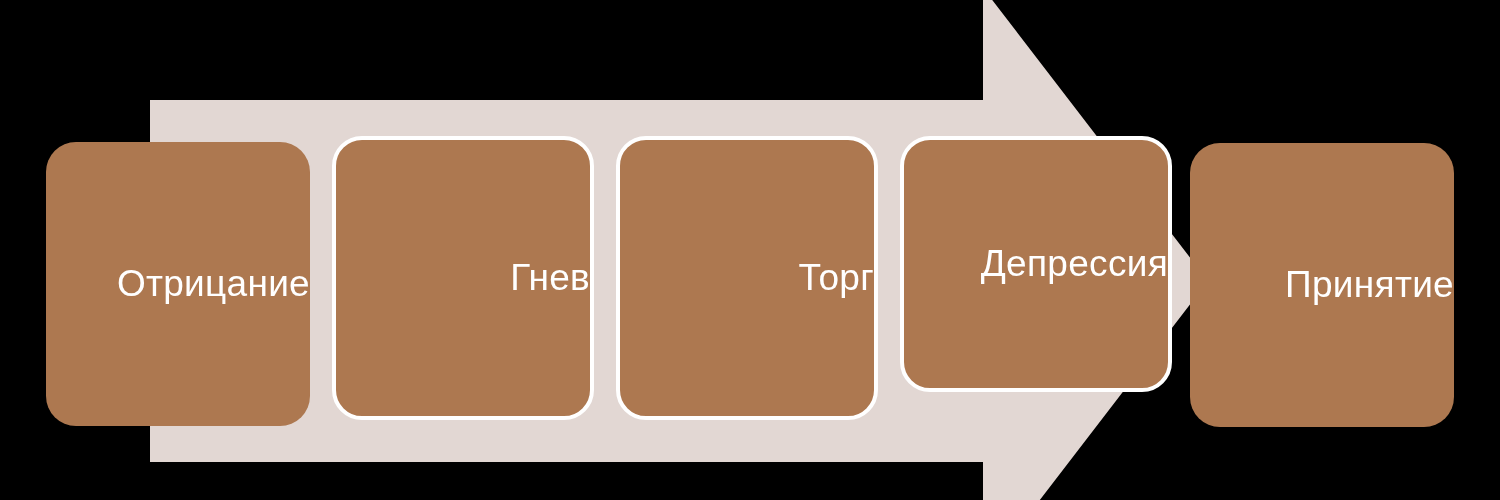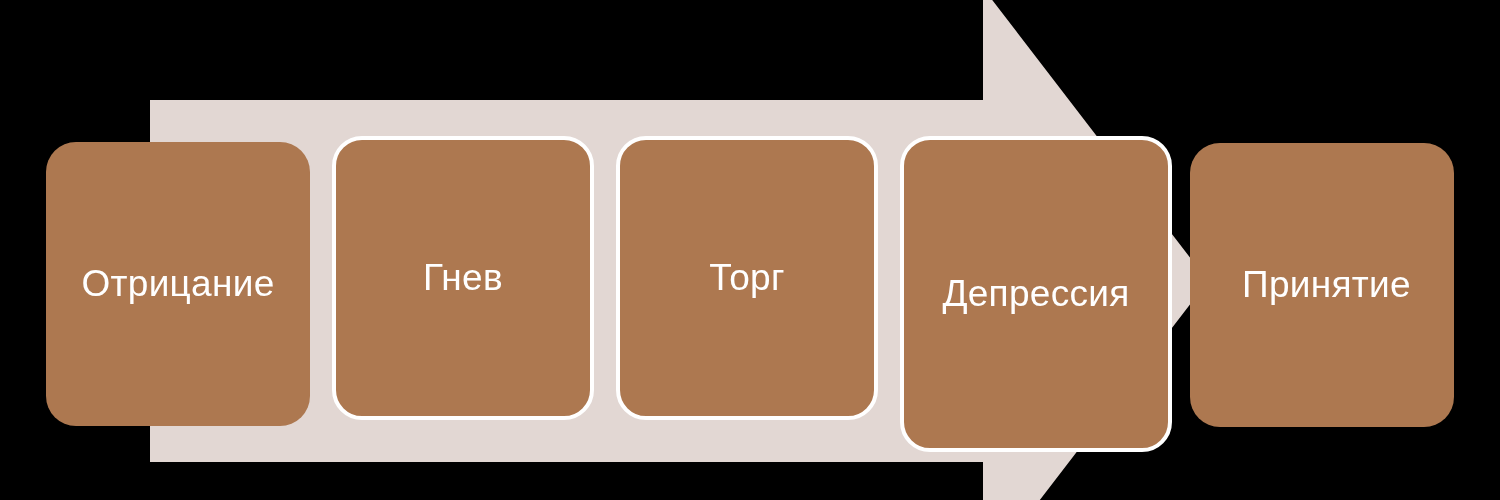--- a/index.html
+++ b/index.html
@@ -25,41 +25,41 @@
     width: 1500px;
     height: 500px;
   }
   .stage-box {
     position: absolute;
     box-sizing: border-box;
     background: #AD7850;
     border-radius: 30px;
     display: flex;
     align-items: center;
-    justify-content: center;
+    justify-content: flex-end;
     text-align: center;
   }
   .stage-box.bordered {
     border: 4px solid #FFFFFF;
   }
   .stage-label {
     color: #FFFFFF;
     font-family: "Liberation Sans", sans-serif;
     font-size: 37px;
     font-weight: 400;
     line-height: 1.1;
     letter-spacing: 0.3px;
     white-space: nowrap;
     -webkit-font-smoothing: antialiased;
   }
   
   #box-0 { left: 46px;   top: 142px; width: 264px; height: 284px; border-radius: 30px; }
   #box-1 { left: 332px;  top: 136px; width: 262px; height: 284px; }
   #box-2 { left: 616px;  top: 136px; width: 262px; height: 284px; }
-  #box-3 { left: 900px;  top: 136px; width: 272px; height: 316px; }
+  #box-3 { left: 900px;  top: 136px; width: 272px; height: 256px; }
   #box-4 { left: 1190px; top: 143px; width: 264px; height: 284px; border-radius: 30px; padding-left: 9px; }
 </style>
 </head>
 <body>
 
 <div id="canvas">
 
   <svg id="arrow-layer" viewBox="0 0 1500 500" width="1500" height="500" xmlns="http://www.w3.org/2000/svg" aria-hidden="true">
 
     <polygon fill="#E2D7D3" points="150,100 983,100 983,-12 1208,281 983,574 983,462 150,462"></polygon>

